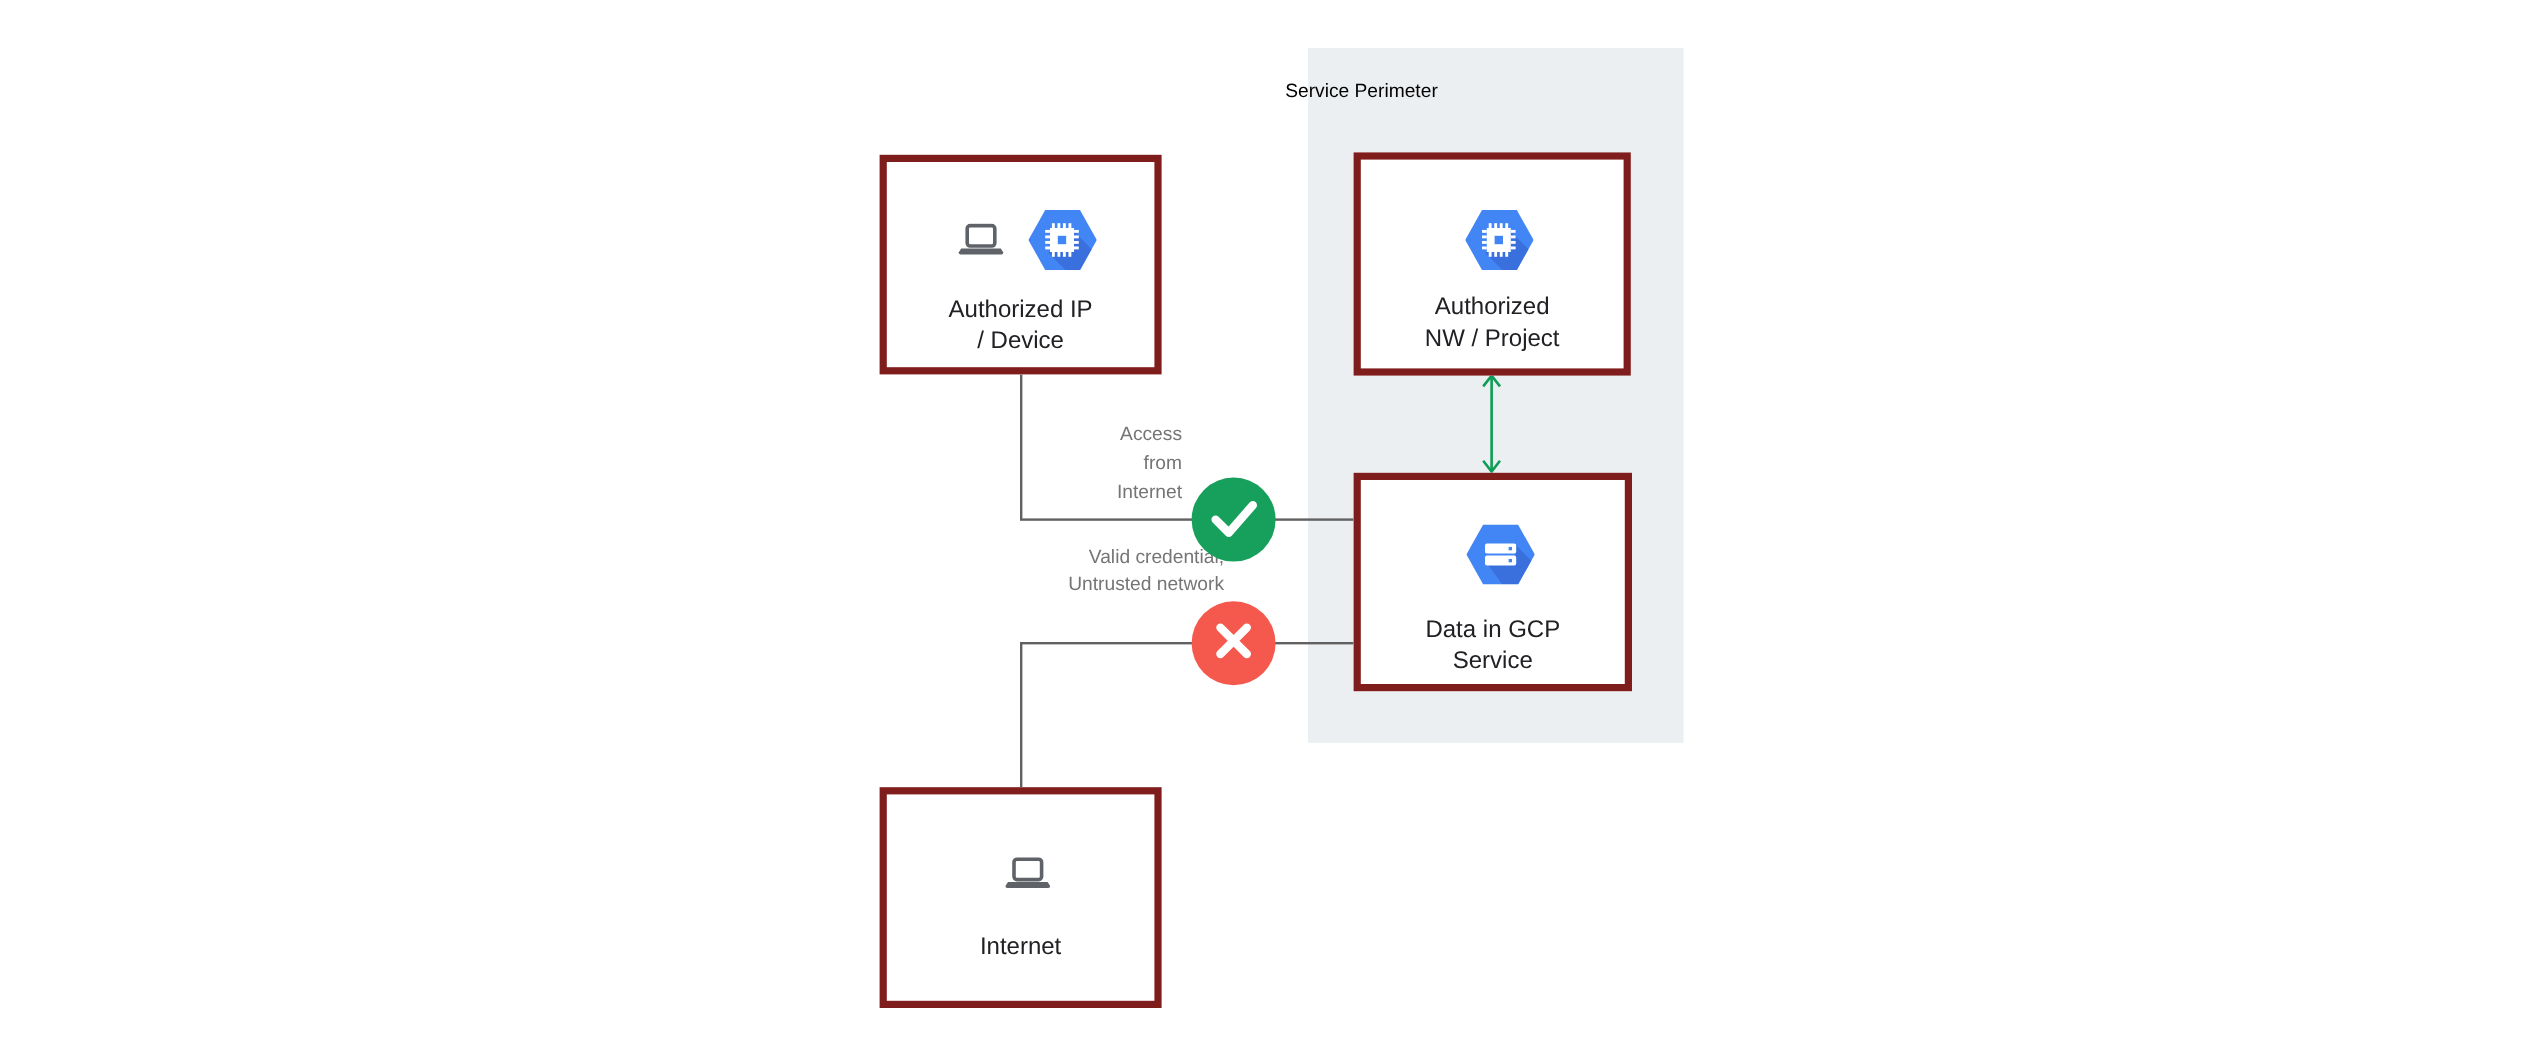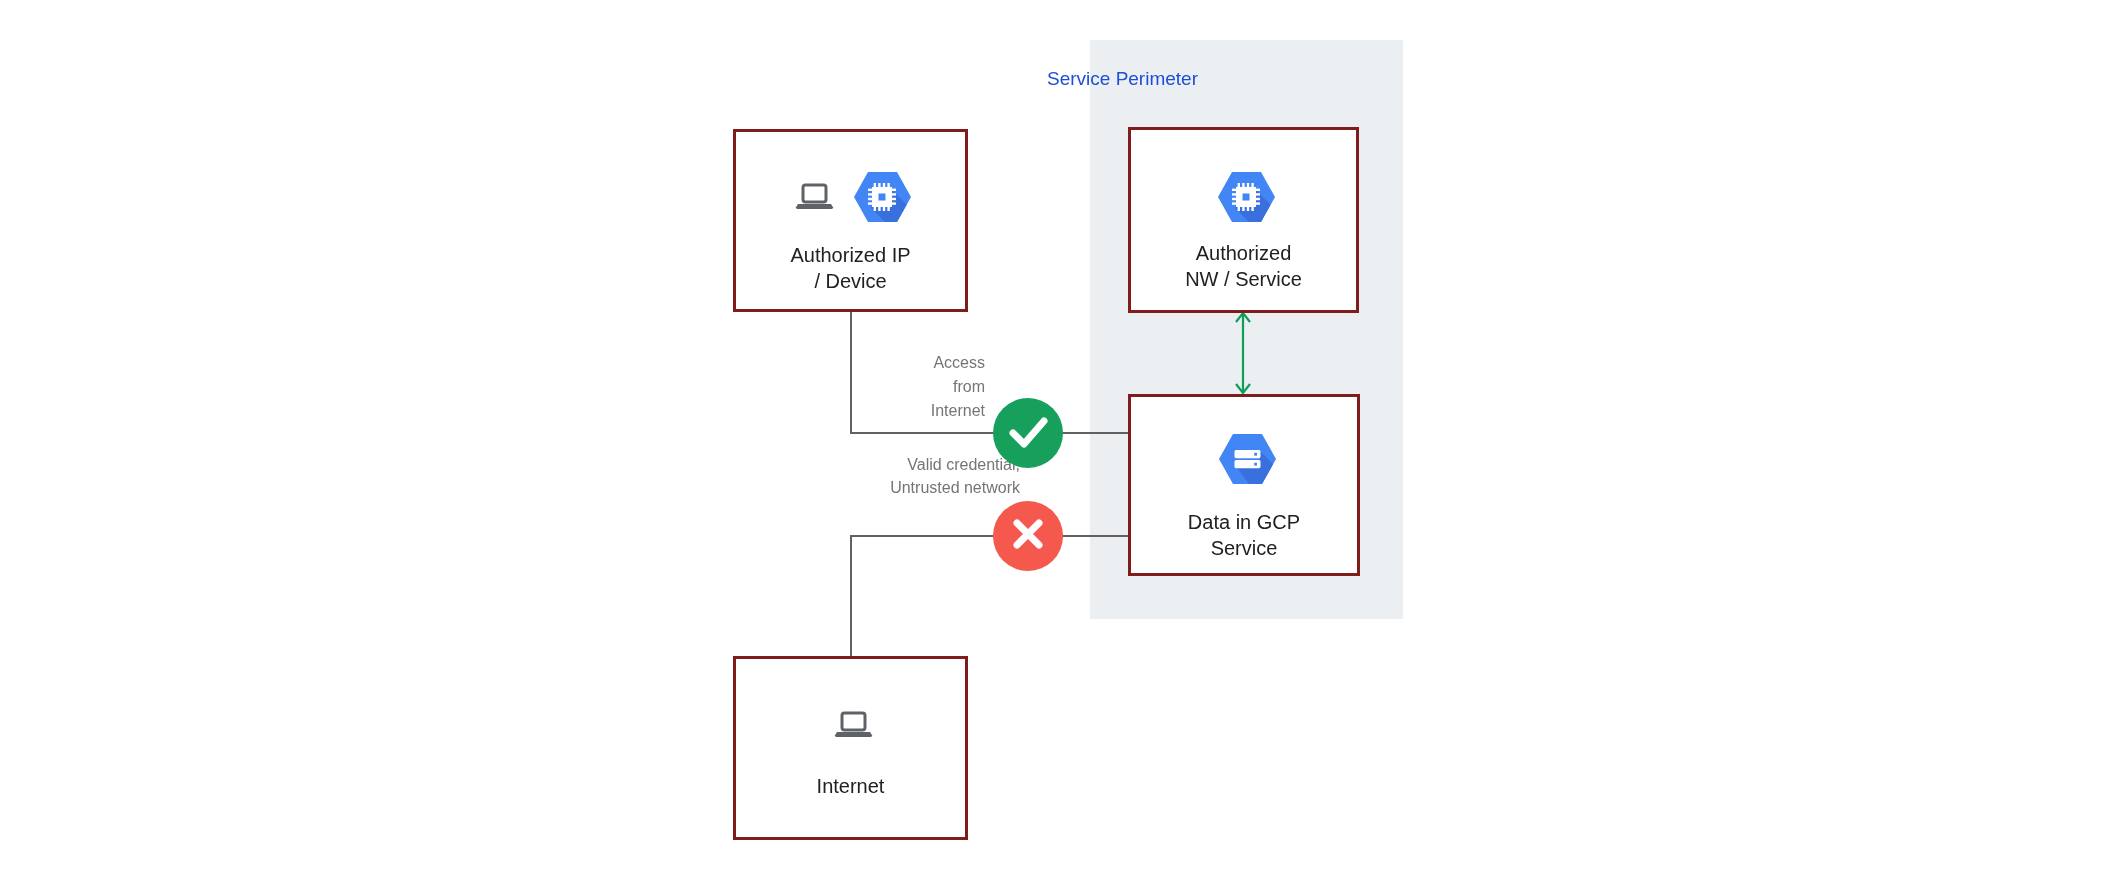--- a/index.html
+++ b/index.html
@@ -12,29 +12,29 @@
     overflow: hidden;
   }
   .perimeter {
     position: absolute;
     left: 1090px; top: 40px;
     width: 313px; height: 579px;
     background: #eceff1;
   }
   .perimeter-label {
     position: absolute;
-    left: 1047px; top: 68px;
-    font-size: 19px;
-    color: #1d4ed8;
+    left: 1071px; top: 68px;
+    font-size: 16px;
+    color: #000000;
     white-space: nowrap;
   }
   .node {
     position: absolute;
     background: #ffffff;
-    border: 3px solid #7f1d1d;
+    border: 6px solid #7f1d1d;
     box-sizing: border-box;
   }
   .node-auth-ip   { left: 733px;  top: 129px; width: 235px; height: 183px; }
   .node-auth-nw   { left: 1128px; top: 127px; width: 231px; height: 186px; }
   .node-data-gcp  { left: 1128px; top: 394px; width: 232px; height: 182px; }
   .node-internet  { left: 733px;  top: 656px; width: 235px; height: 184px; }
   .node-label {
     position: absolute;
     left: 0; right: 0;
     text-align: center;
@@ -166,21 +166,21 @@
             <rect x="14" y="25.8" width="4" height="2.4"></rect>
             <rect x="14" y="30.4" width="4" height="2.4"></rect>
           <rect x="38" y="16.6" width="4" height="2.4"></rect>
             <rect x="38" y="21.2" width="4" height="2.4"></rect>
             <rect x="38" y="25.8" width="4" height="2.4"></rect>
             <rect x="38" y="30.4" width="4" height="2.4"></rect>
         </g>
       </svg>
     </div>
     <div class="node-label">Authorized
-NW / Service</div>
+NW / Project</div>
   </div>
 
   <div class="node node-data-gcp">
     <div class="icon" style="left:88px; top:37px;">
       <svg width="57" height="50" viewBox="0 0 57 50">
         <defs>
             <clipPath id="hexclip3">
               <polygon points="0,25 14,0 43,0 57,25 43,50 14,50"></polygon>
             </clipPath>
           </defs>

